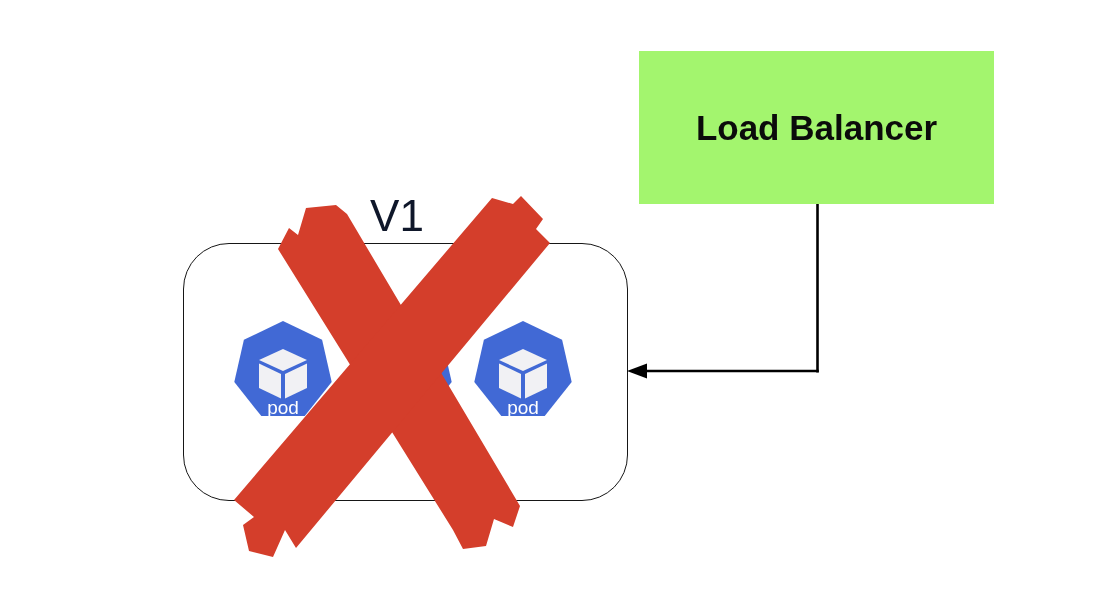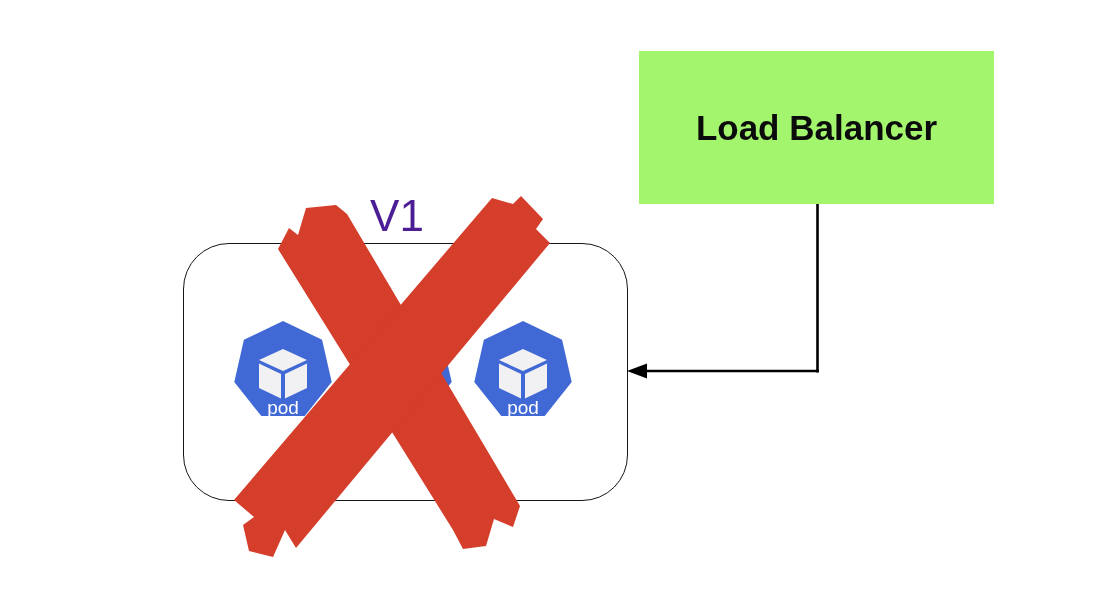--- a/index.html
+++ b/index.html
@@ -35,21 +35,21 @@
     border-radius: 46px;
     box-sizing: border-box;
   }
   .v1-label {
     position: absolute;
     left: 337px; top: 192px;
     width: 120px;
     text-align: center;
     font-size: 44px;
     font-weight: 500;
-    color: #4c1d95;
+    color: #0f172a;
     line-height: 1.1;
   }
   .pod {
     position: absolute;
     width: 104px; height: 104px;
     top: 320px;
   }
   .pod-1 { left: 231px; }
   .pod-2 { left: 351px; }
   .pod-3 { left: 471px; }

